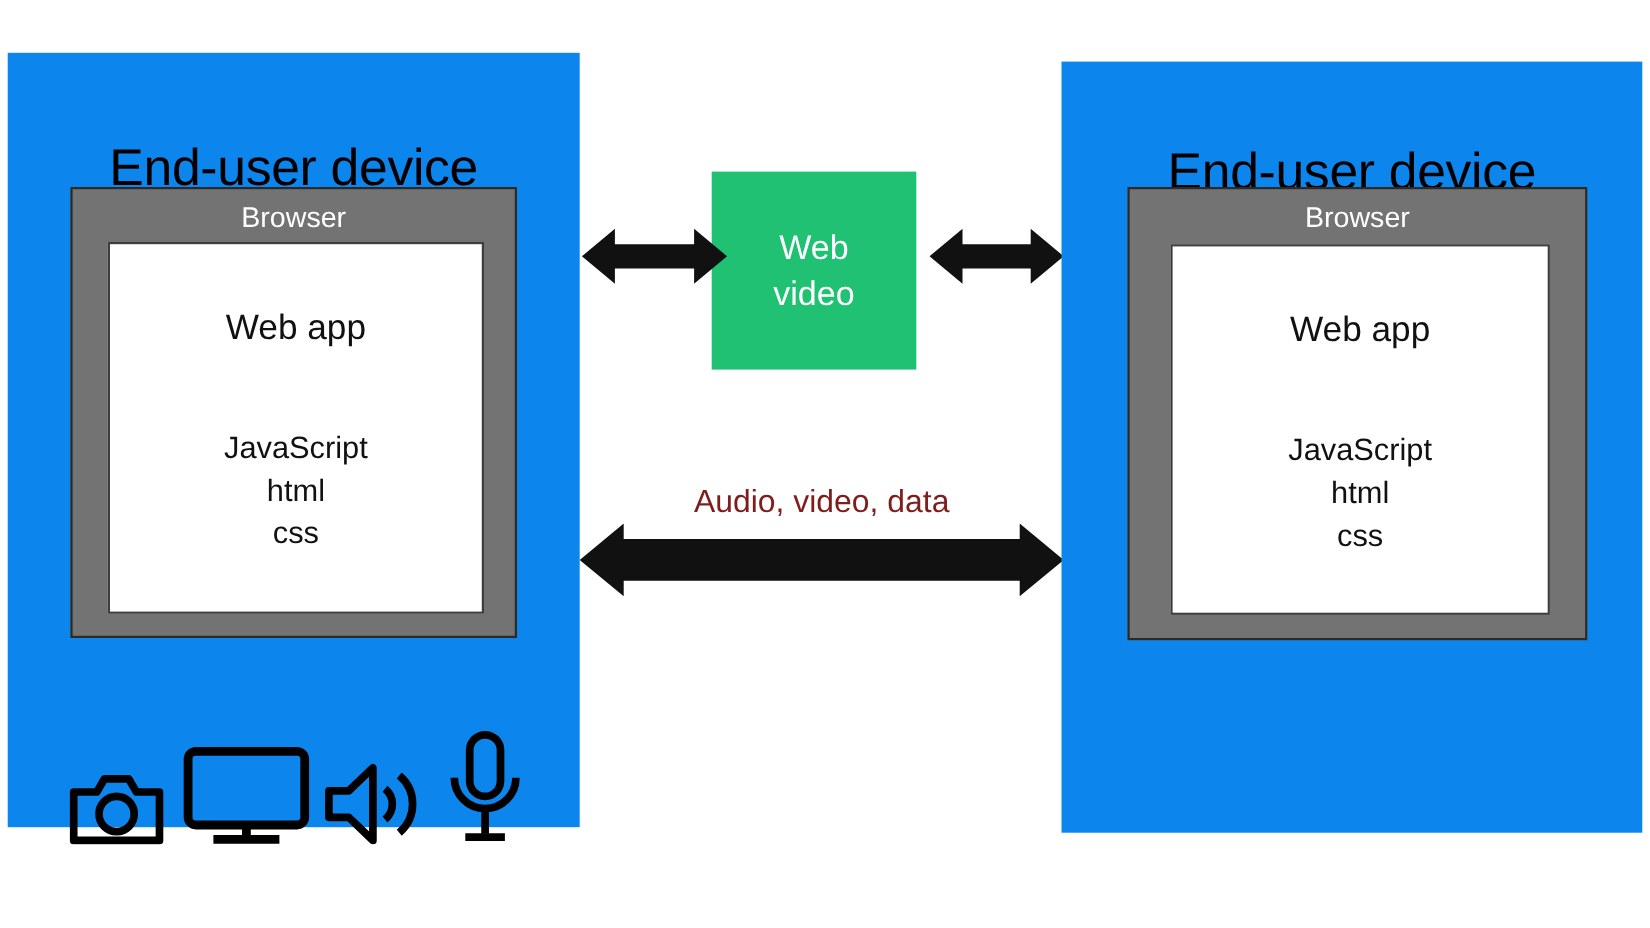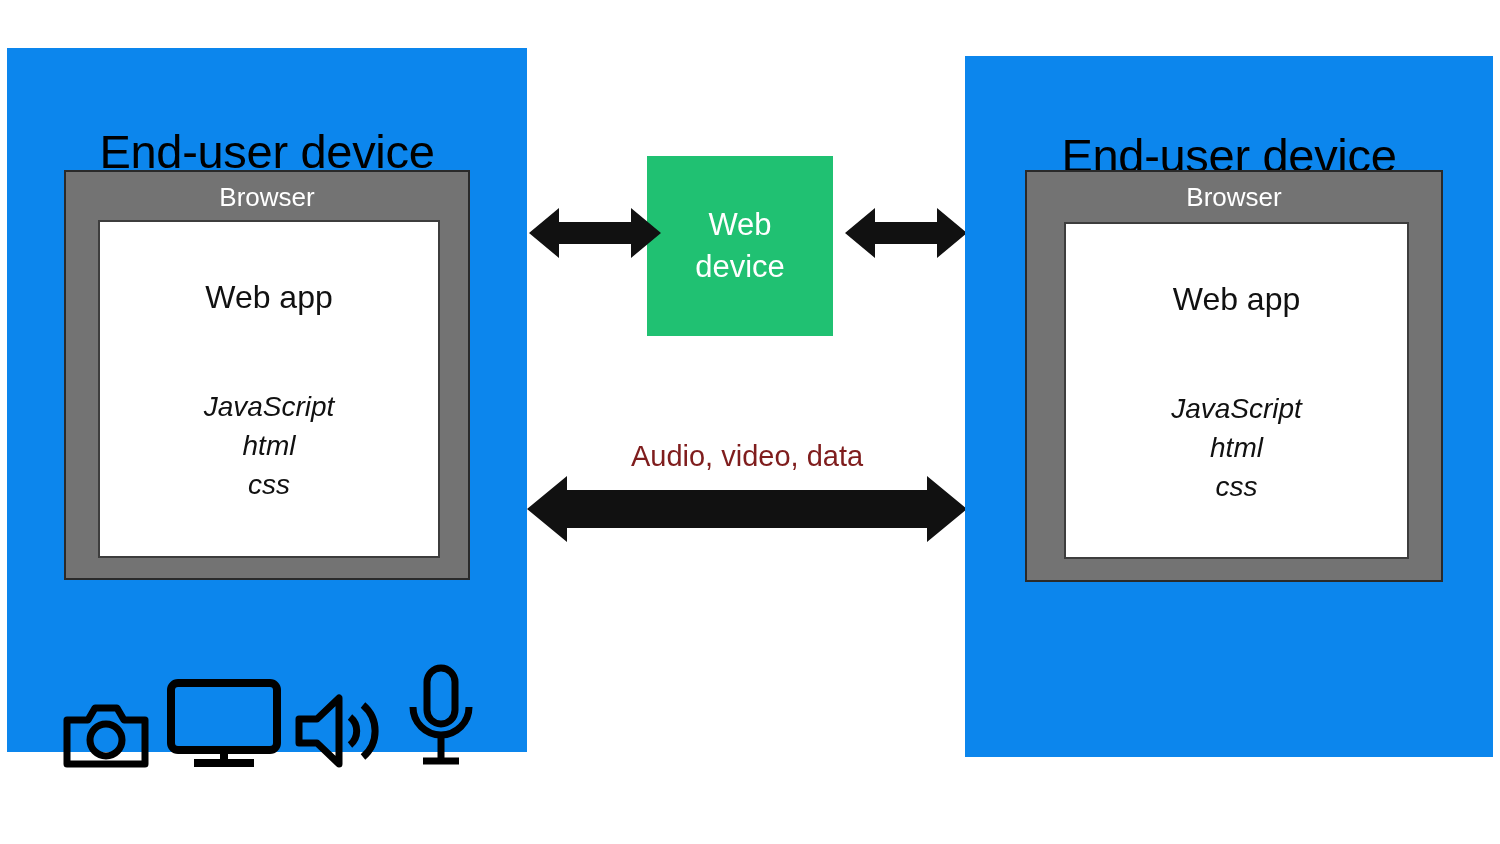--- a/index.html
+++ b/index.html
@@ -88,21 +88,21 @@
   .webapp-stack {
     position: absolute;
     left: 0;
     top: 165px;
     width: 100%;
     text-align: center;
     color: #111111;
     font-size: 28px;
     line-height: 39px;
   }
-  .webapp-stack div { white-space: nowrap; font-style: italic; }
+  .webapp-stack div { white-space: nowrap; }
 
   
   #web-server {
     position: absolute;
     left: 647px;
     top: 128px;
     width: 186px;
     height: 180px;
     background: #20c172;
     margin-top: 28px;
@@ -202,21 +202,21 @@
           <path d="M36 72 v22"></path>
           <path d="M18 97 h36" stroke-linecap="butt"></path>
         </svg>
       </div>
     </div>
   </div>
 
   <div id="web-server">
     <div class="server-label">
       <div>Web</div>
-      <div>device</div>
+      <div>video</div>
     </div>
   </div>
 
   <div class="arrow" id="arrow-left-server">
     <svg width="132" height="56" viewBox="0 0 132 56">
       <path d="M0 28 L30 3 L30 17 L102 17 L102 3 L132 28 L102 53 L102 39 L30 39 L30 53 Z" fill="#111111"></path>
     </svg>
   </div>
 
   <div class="arrow" id="arrow-server-right">

